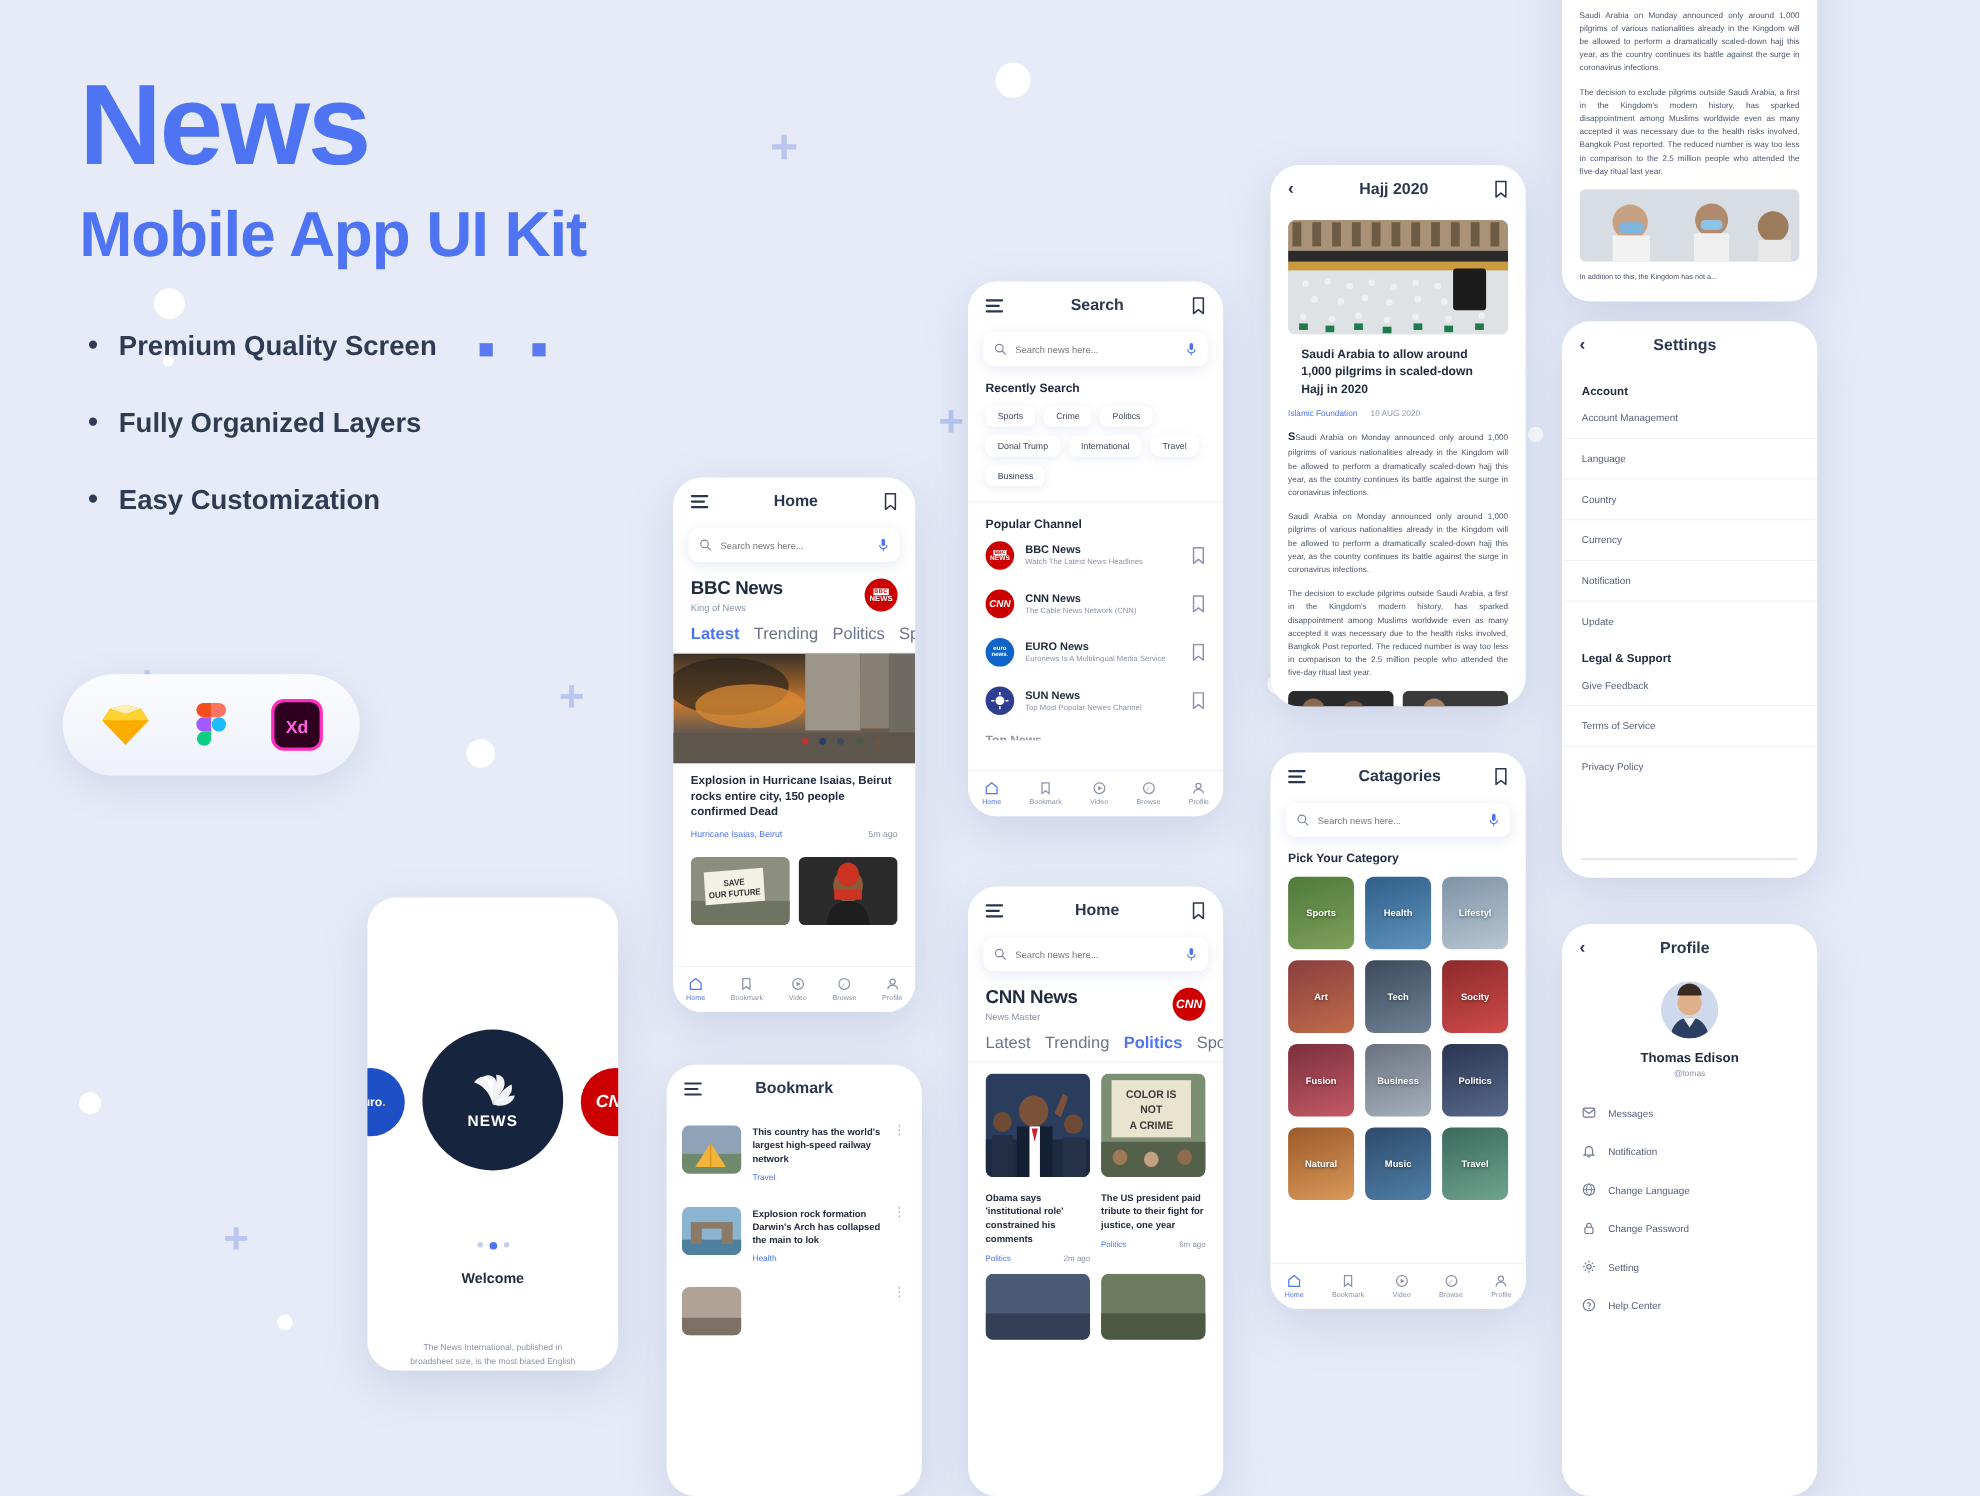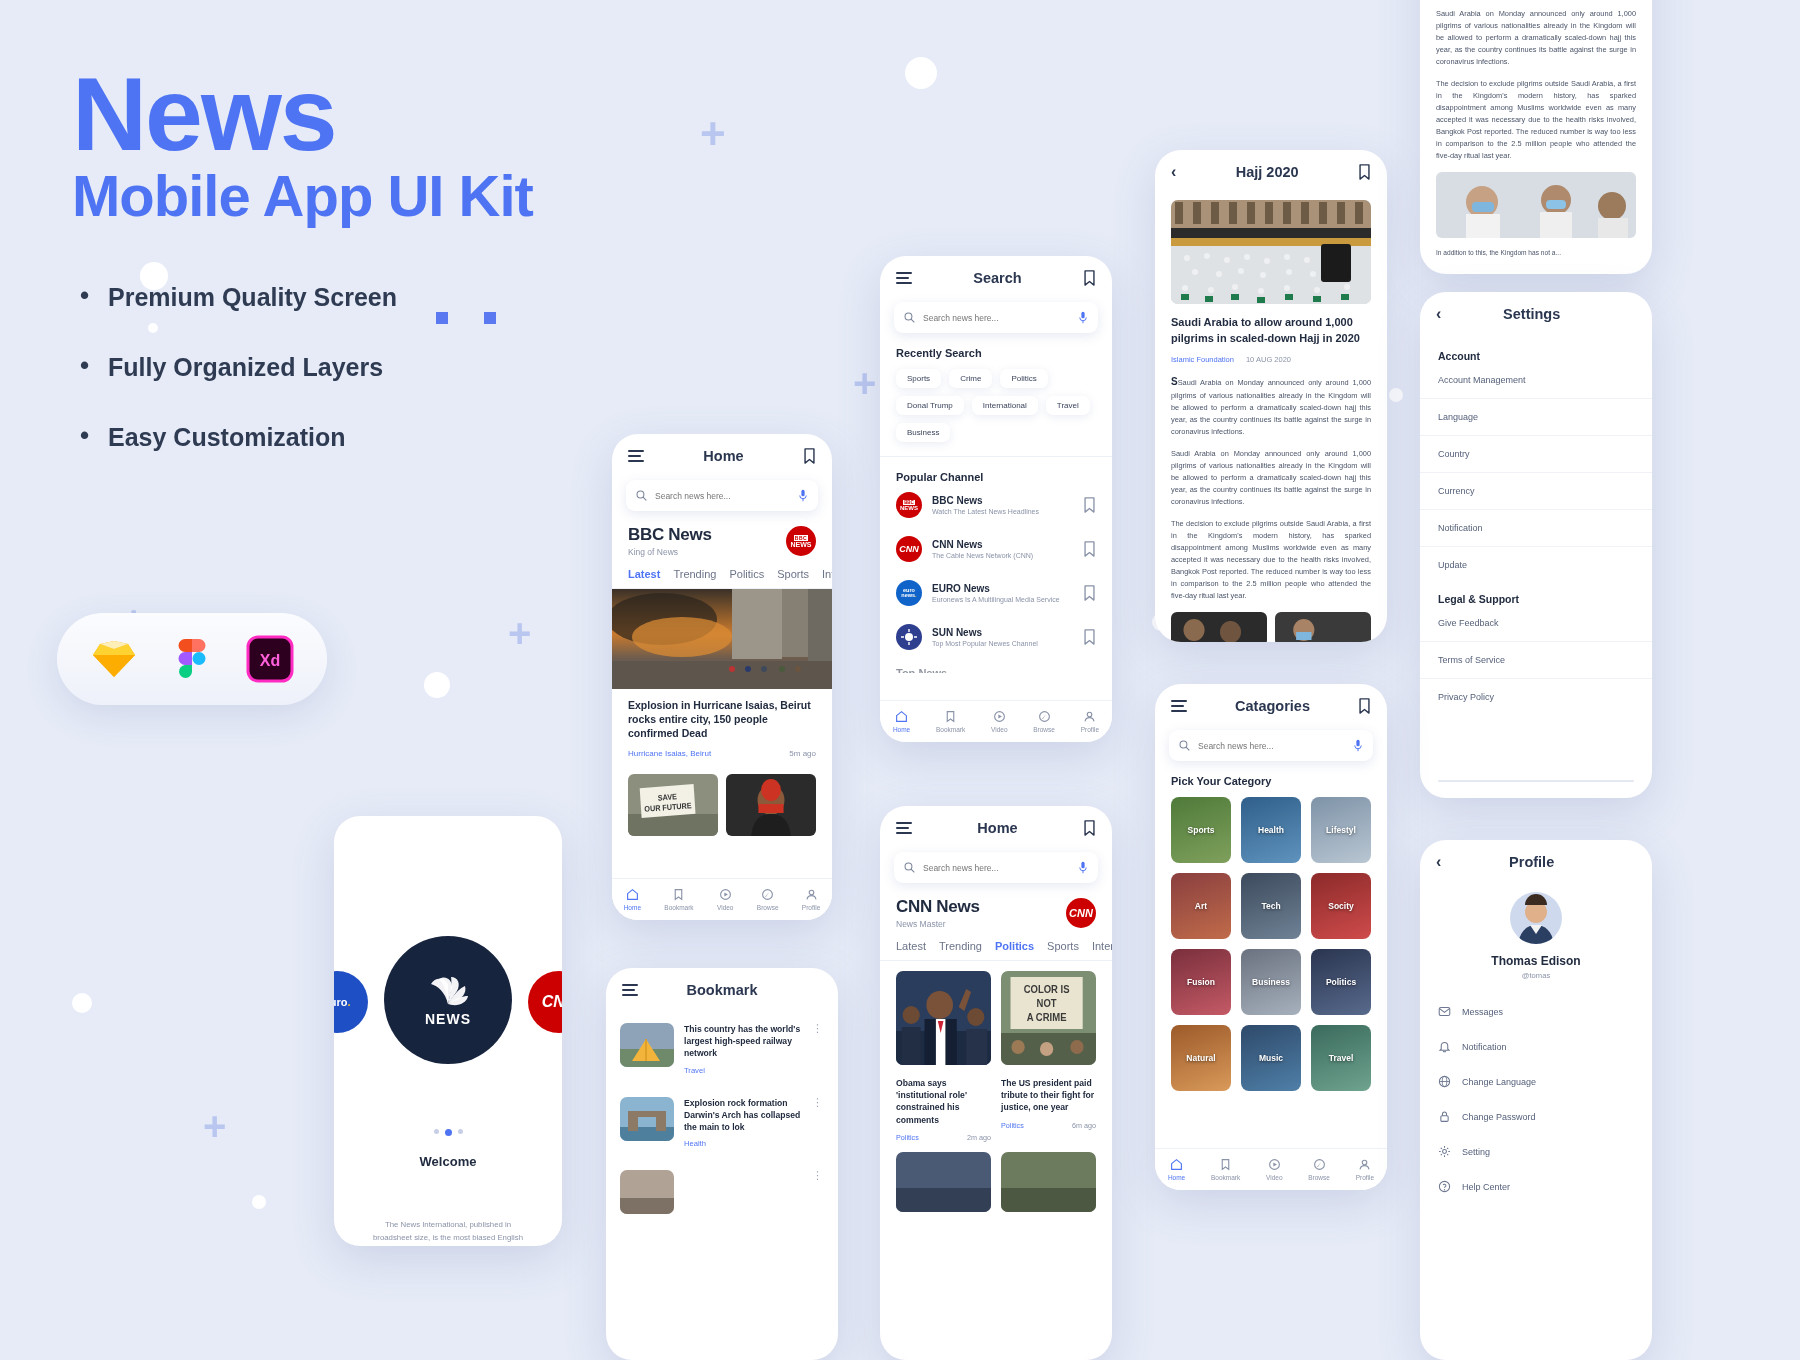--- a/index.html
+++ b/index.html
@@ -17,21 +17,21 @@
   .sq { position: absolute; background: #5a78f0; }
 
   
   .hero { position: absolute; left: 72px; top: 62px; width: 720px; }
   .hero h1 {
     font-size: 104px; font-weight: 700; color: #4f74f3;
     letter-spacing: -2px; line-height: 1.0;
   }
   .hero h2 {
     font-size: 58px; font-weight: 700; color: #4f74f3;
-    letter-spacing: -1px; line-height: 1.05;
+    margin-top: 18px; letter-spacing: -1px; line-height: 1.05;
   }
   .features { margin-top: 56px; list-style: none; }
   .features li {
     font-size: 25px; font-weight: 700; color: #2e3b52;
     margin-bottom: 41px; position: relative; padding-left: 36px;
   }
   .features li::before {
     content: "\2022"; position: absolute; left: 8px; top: -3px;
     font-size: 26px; color: #2e3b52;
   }
@@ -76,21 +76,21 @@
   .mag { width: 11px; height: 11px; flex: none; }
   .mic { width: 10px; height: 13px; flex: none; }
 
   .brandrow { display: flex; align-items: center; justify-content: space-between; padding: 14px 16px 0; }
   .brandrow .bn { font-size: 17px; font-weight: 700; color: #222c40; letter-spacing: -.3px; }
   .brandrow .bs { font-size: 8.5px; color: #8a93a8; margin-top: 2px; }
   .logo-circ { width: 30px; height: 30px; border-radius: 50%; background: #cc0000;
     display:flex; flex-direction:column; align-items:center; justify-content:center; color:#fff; }
 
   .tabs { display: flex; gap: 13px; padding: 11px 16px 8px; border-bottom: 1px solid #edf0f6; overflow: hidden; }
-  .tabs span { font-size: 11px; color: #6c7489; white-space: nowrap; }
+  .tabs span { font-size: 15px; color: #6c7489; white-space: nowrap; }
   .tabs span.on { color: #4f74f3; font-weight: 700; }
 
   .card-img { width: 100%; height: 100px; display: block; }
   .ctitle { font-size: 10.5px; font-weight: 700; color: #222c40; line-height: 1.35; padding: 9px 16px 0; }
   .cmeta { display: flex; justify-content: space-between; padding: 8px 16px 10px; font-size: 8px; color: #4f74f3; }
   .cmeta .tm { color: #8a93a8; }
 
   .tabbar {
     position: absolute; left: 0; right: 0; bottom: 0; height: 42px; background: #fff;
     display: flex; align-items: center; justify-content: space-around;
@@ -111,21 +111,21 @@
 
   .chan { display: flex; align-items: center; gap: 10px; padding: 9px 16px; }
   .chan .av { width: 26px; height: 26px; border-radius: 50%; flex: none;
     display:flex; align-items:center; justify-content:center; color:#fff; font-weight:700; }
   .chan .nm { font-size: 10px; font-weight: 700; color: #222c40; }
   .chan .ds { font-size: 7px; color: #8a93a8; margin-top: 2px; }
   .chan .gr { flex: 1; }
 
   
   .art-img { width: calc(100% - 32px); height: 104px; margin: 6px 16px 0; border-radius: 7px; display:block; }
-  .art-h { font-size: 11px; font-weight: 700; color: #222c40; line-height: 1.45; padding: 11px 16px 0; }
+  .art-h { font-size: 11px; font-weight: 700; color: #222c40; line-height: 1.45; padding: 11px 28px 0; }
   .art-src { padding: 8px 16px 0; font-size: 7.5px; color: #4f74f3; display: flex; gap: 12px; }
   .art-src .dt { color: #8a93a8; }
   .art-p { font-size: 7.4px; color: #4a5469; line-height: 1.62; padding: 10px 16px 0; text-align: justify; }
   .art-p b { font-size: 10px; font-weight: 700; color: #222c40; }
 
   
   .set-grp { font-size: 10.5px; font-weight: 700; color: #222c40; padding: 14px 18px 0; }
   .set-row { font-size: 9px; color: #55607a; padding: 13px 18px; border-bottom: 1px solid #f0f2f7; }
 
   

